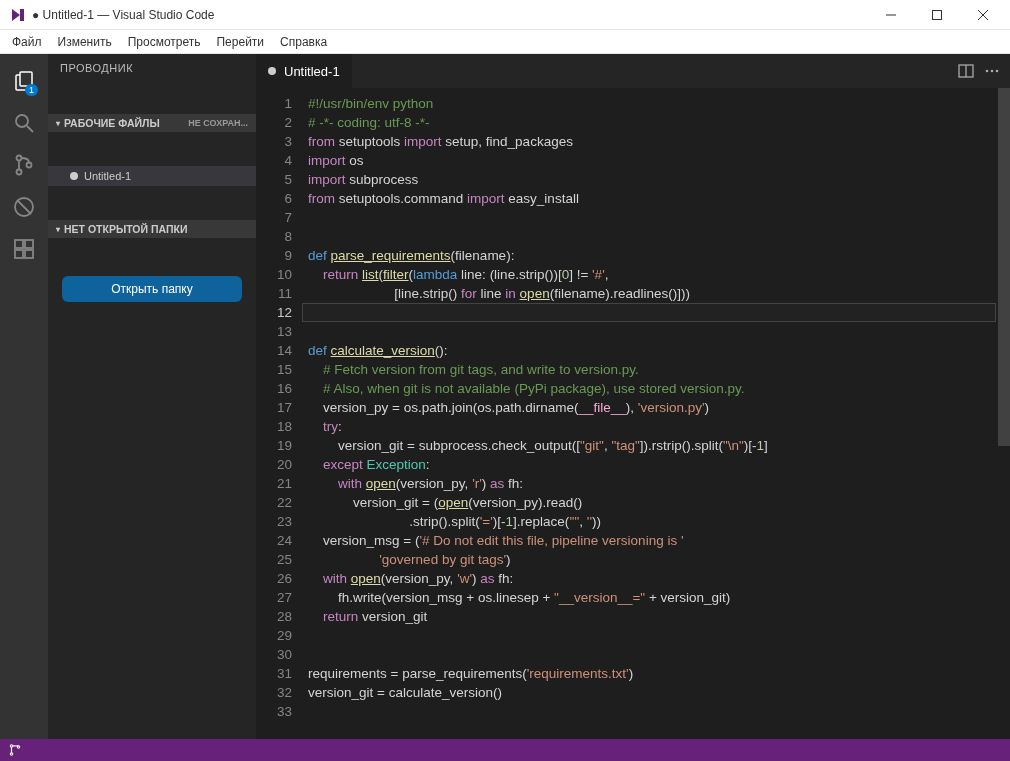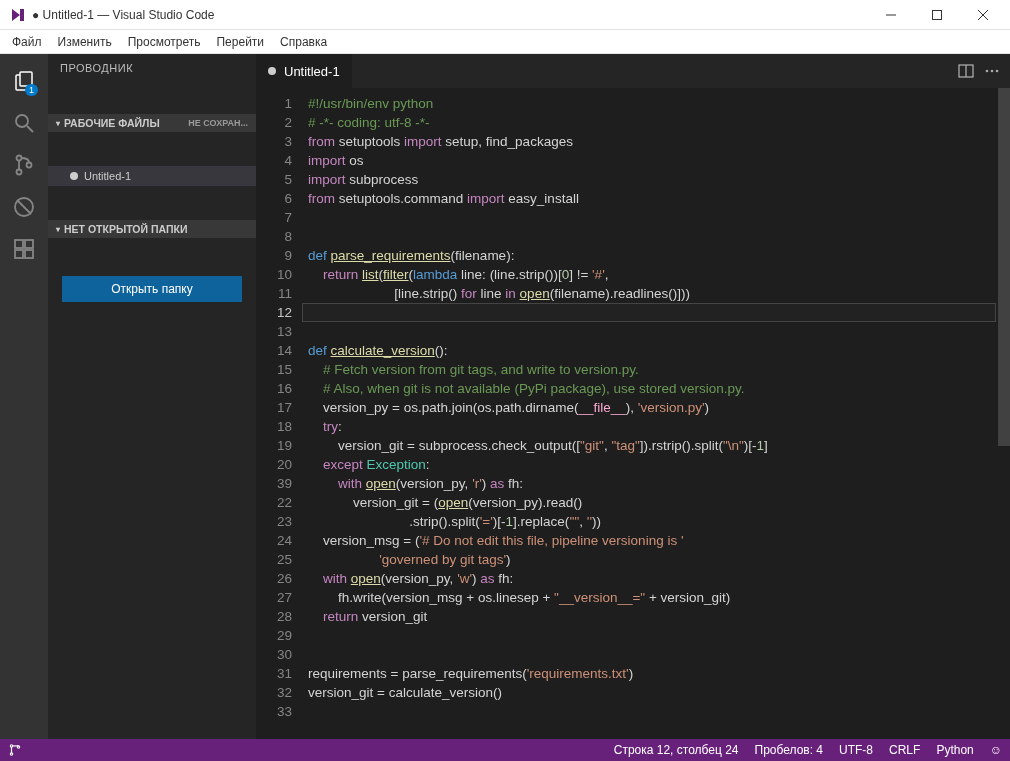--- a/index.html
+++ b/index.html
@@ -28,21 +28,21 @@
 
 
 .sidebar { width: 208px; background: #252526; color: #ccc; display: flex; flex-direction: column; font-size: 11px; gap: 34px; }
 .sidebar .hdr { padding: 8px 12px 6px; font-size: 11px; color: #bbb; letter-spacing: 0.5px; }
 .sidebar .section-hdr { background: #383838; padding: 3px 8px; display: flex; align-items: center; font-size: 10.5px; font-weight: bold; color: #ccc; }
 .sidebar .section-hdr .arrow { margin-right: 4px; font-size: 8px; }
 .sidebar .section-hdr .tag { margin-left: auto; font-size: 9px; color: #999; }
 .sidebar .file-item { padding: 4px 8px 4px 22px; display: flex; align-items: center; background: #37373d; }
 .sidebar .dot { width: 8px; height: 8px; border-radius: 50%; background: #ccc; margin-right: 6px; }
 .sidebar .msg { padding: 14px 14px 10px; color: #ccc; font-size: 12px; }
-.sidebar .openbtn { margin: 4px 14px; background: #0e639c; color: #fff; padding: 6px 0; text-align: center; font-size: 12px; cursor: pointer; }
+.sidebar .openbtn { margin: 4px 14px; background: #0e639c; color: #fff; padding: 6px 0; text-align: center; font-size: 12px; cursor: pointer; border-radius: 6px; }
 
 
 .editor-col { flex: 1; display: flex; flex-direction: column; background: #1e1e1e; min-width: 0; }
 .tabbar { height: 34px; background: #252526; display: flex; align-items: center; }
 .tab { height: 34px; background: #1e1e1e; color: #fff; display: flex; align-items: center; padding: 0 12px; font-size: 13px; }
 .tab .dot { width: 8px; height: 8px; border-radius: 50%; background: #ccc; margin-right: 8px; }
 .tabbar .right { margin-left: auto; display:flex; gap:10px; padding-right:10px; color:#aaa; }
 .editor { flex: 1; display: flex; font-family: Consolas, monospace; font-size: 13.5px; line-height: 19px; overflow: hidden; position: relative; }
 .gutter { width: 46px; text-align: right; color: #858585; padding: 6px 10px 0 0; user-select: none; }
 .gutter .ln.cur { color: #c6c6c6; }
@@ -207,21 +207,21 @@
           <div class="ln">11</div>
           <div class="ln cur">12</div>
           <div class="ln">13</div>
           <div class="ln">14</div>
           <div class="ln">15</div>
           <div class="ln">16</div>
           <div class="ln">17</div>
           <div class="ln">18</div>
           <div class="ln">19</div>
           <div class="ln">20</div>
-          <div class="ln">39</div>
+          <div class="ln">21</div>
           <div class="ln">22</div>
           <div class="ln">23</div>
           <div class="ln">24</div>
           <div class="ln">25</div>
           <div class="ln">26</div>
           <div class="ln">27</div>
           <div class="ln">28</div>
           <div class="ln">29</div>
           <div class="ln">30</div>
           <div class="ln">31</div>
@@ -243,21 +243,13 @@
     <span>
       <svg width="14" height="14" viewBox="0 0 24 24" fill="none" stroke="#fff" stroke-width="2">
           <circle cx="6" cy="5" r="2"></circle>
           <circle cx="6" cy="19" r="2"></circle>
           <circle cx="18" cy="7" r="2"></circle>
           <path d="M6 7 V17"></path>
           <path d="M8 5 Q18 5 18 5"></path>
         </svg>
     </span>
   </div>
-  <div class="right">
-    <span class="item">Строка 12, столбец 24</span>
-    <span class="item">Пробелов: 4</span>
-    <span class="item">UTF-8</span>
-    <span class="item">CRLF</span>
-    <span class="item">Python</span>
-    <span class="item">☺</span>
-  </div>
 </div>
 
 </body></html>

